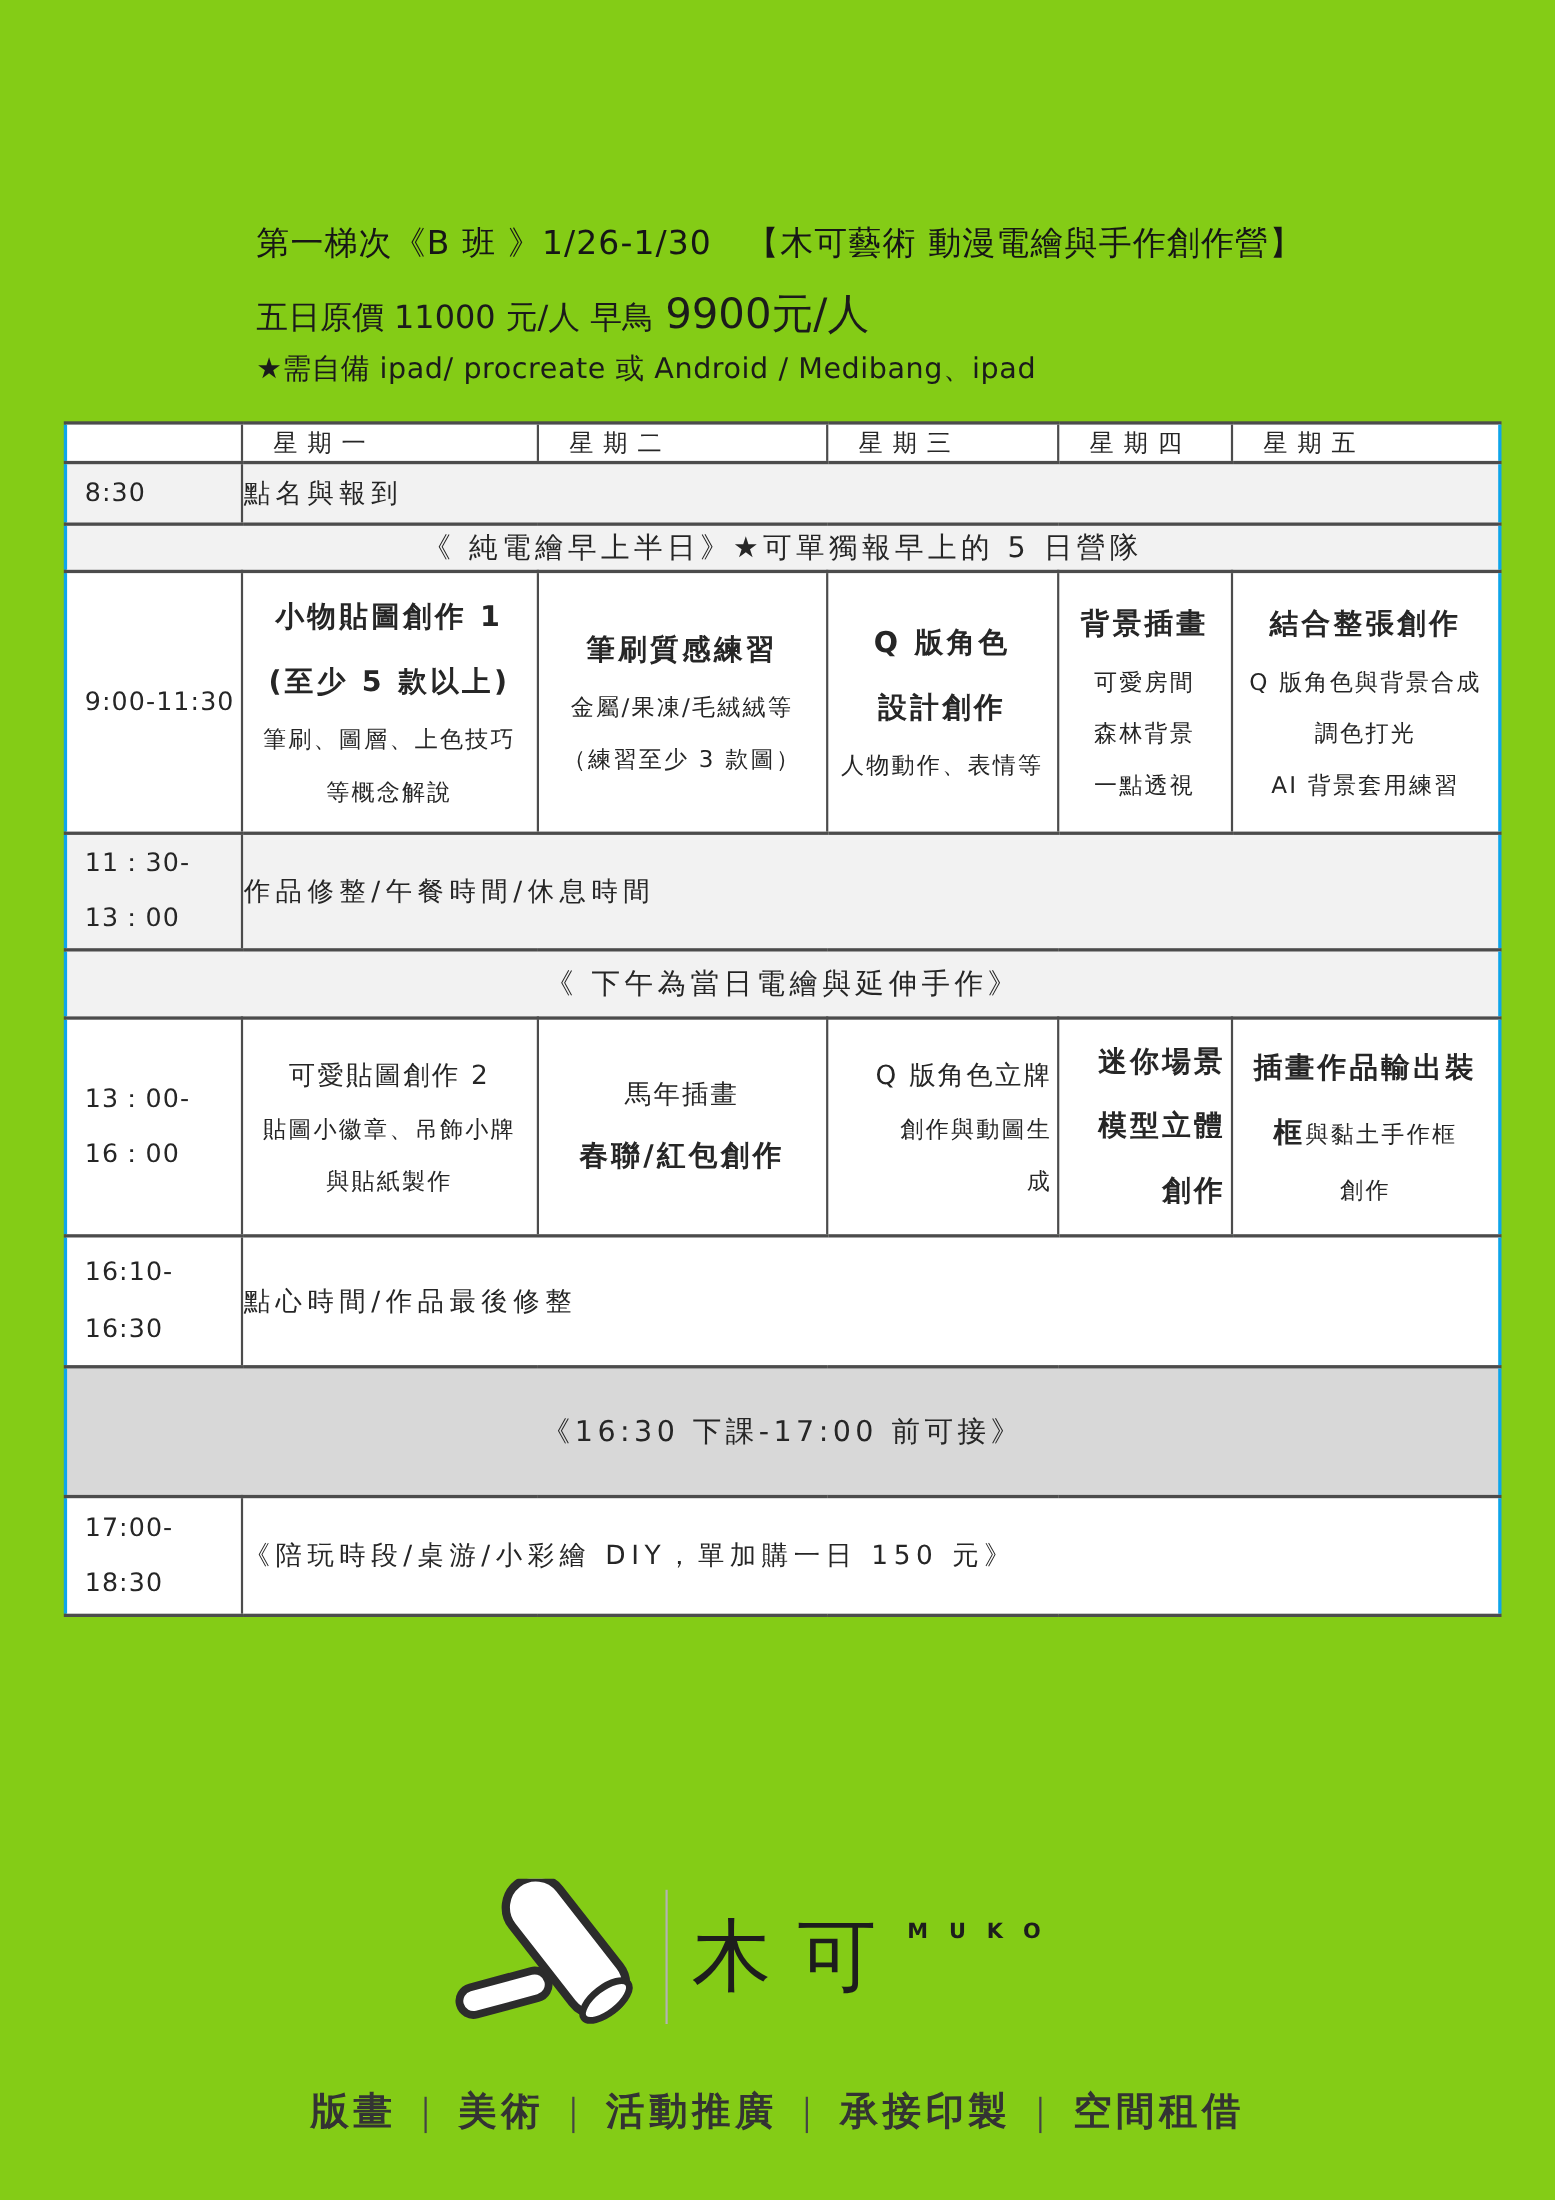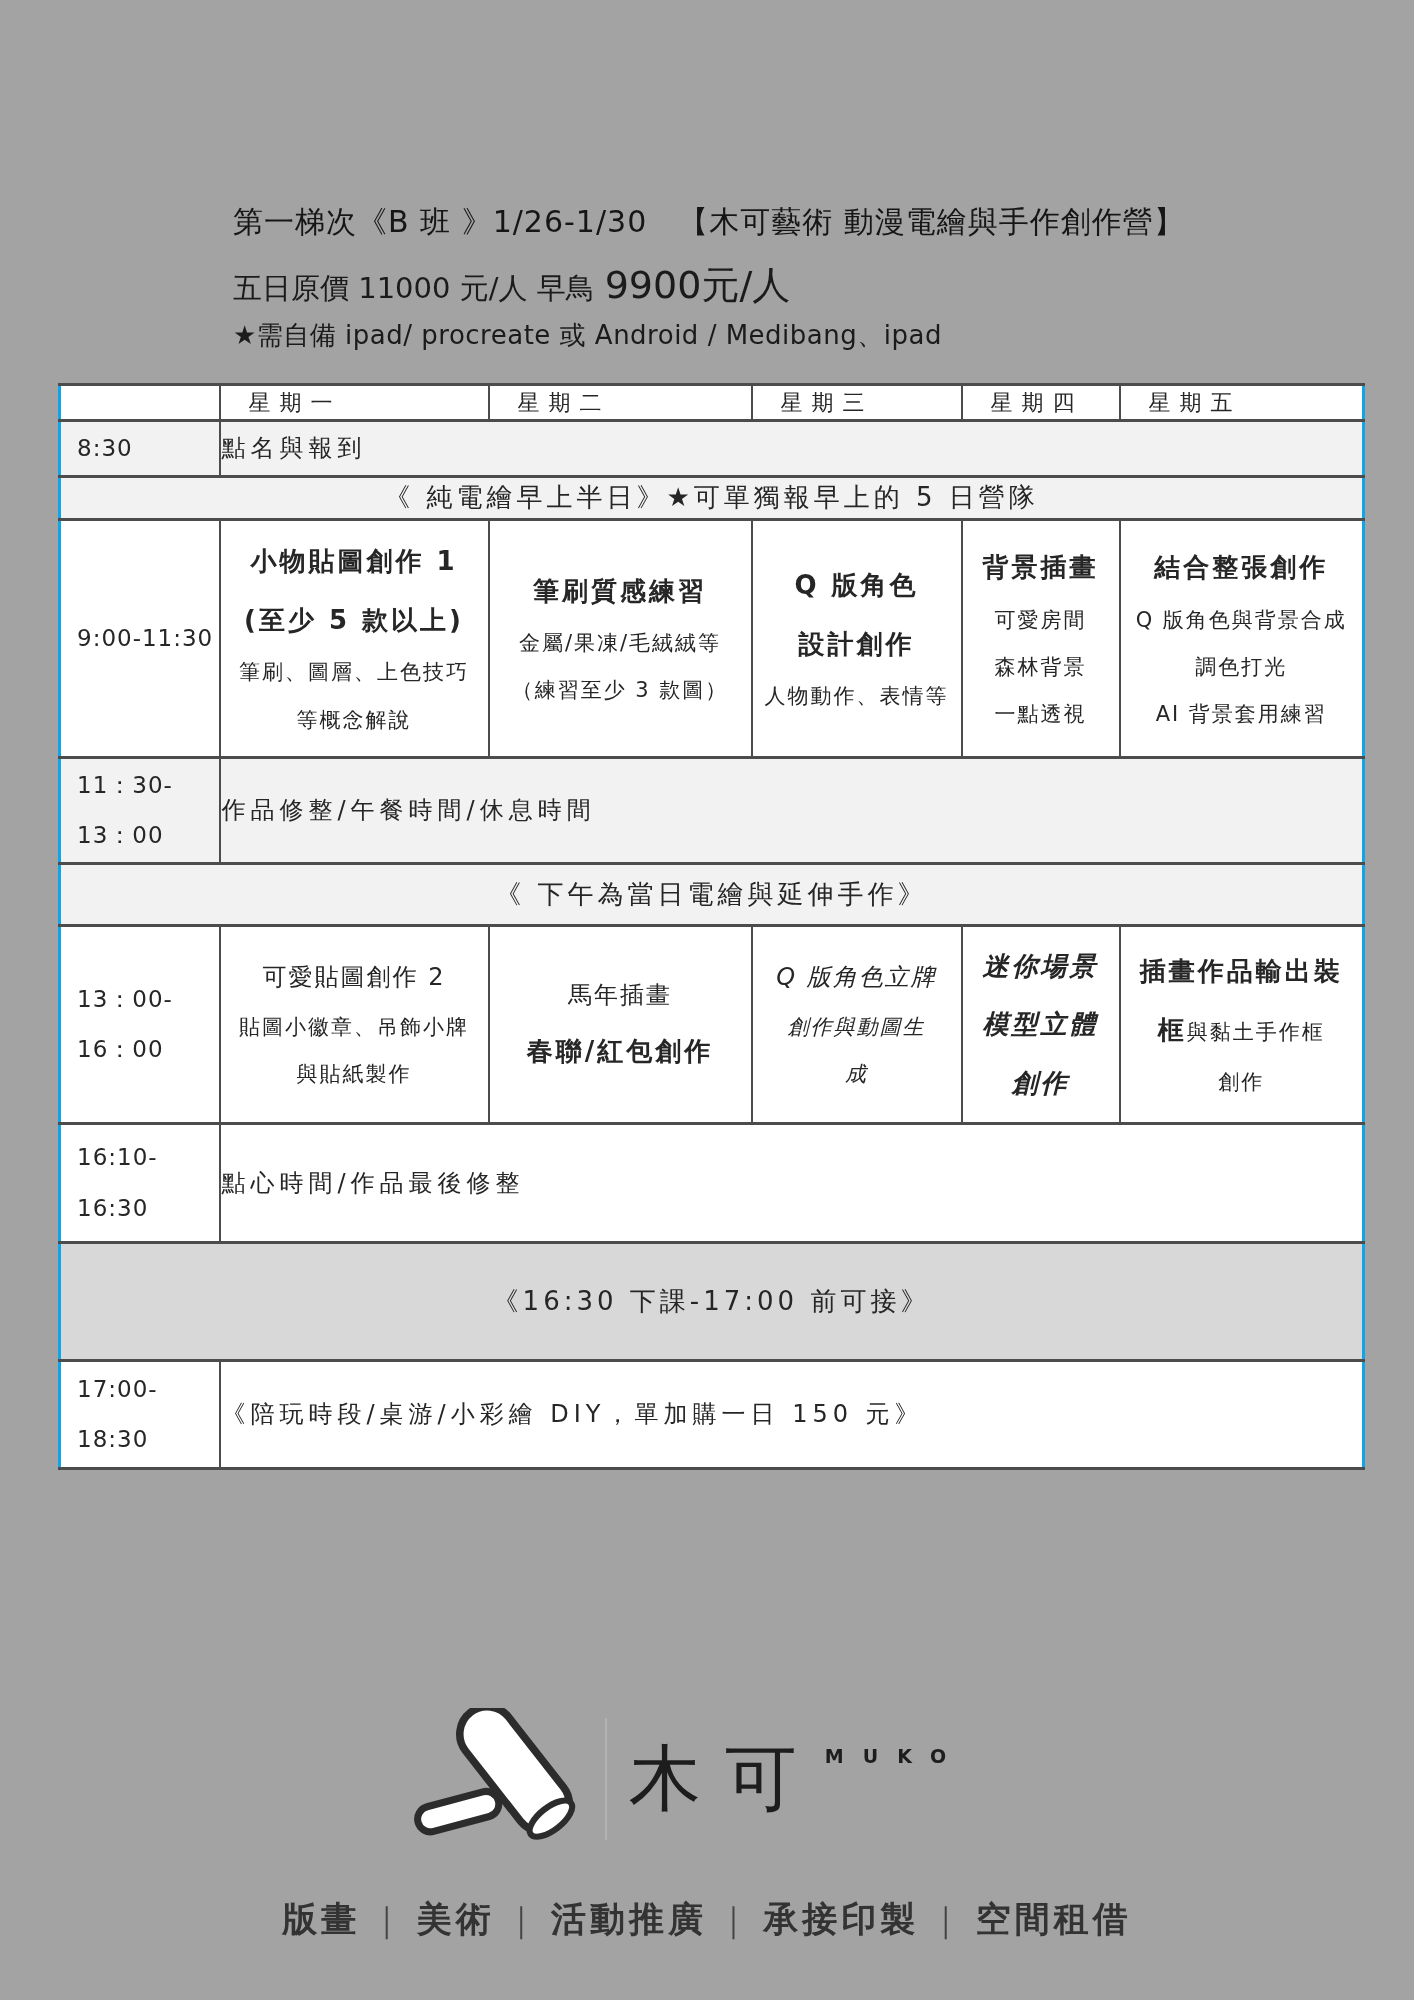--- a/index.html
+++ b/index.html
@@ -1,19 +1,19 @@
 <!DOCTYPE html>
 <html><head>
 <meta charset="utf-8">
 <style>
   html,body{margin:0;padding:0;background:#ffffff;}
   .page{
     position:relative;
     width:1414px;height:2000px;
-    background:#a3a3a3;
+    background:#84cc16;
     box-sizing:border-box;
     padding-top:203px;
     overflow:hidden;
     font-family:"DejaVu Sans","Liberation Sans",sans-serif;
     color:#222;
   }
   
   .title{
     margin:0 0 0 233px;
     font-size:30px;font-weight:500;color:#161616;
@@ -49,21 +49,21 @@
     background:#ffffff;
   }
   .time-cell{
     text-align:left;padding-left:16px;
     font-size:23px;letter-spacing:1px;white-space:nowrap;
   }
   .time-cell div{line-height:2.2;}
   .span-cell{text-align:left;font-size:24px;letter-spacing:5px;}
   .banner-cell{text-align:center;font-size:26px;letter-spacing:4px;}
   .day-cell{text-align:center;padding:6px 4px;}
-  .day-cell.align-left{text-align:center;font-style:italic;}
+  .day-cell.align-left{text-align:right;}
   .cell-line{line-height:2.25;font-size:21px;letter-spacing:2px;}
   .cell-line .b{font-weight:700;font-size:26px;letter-spacing:3px;}
   .cell-line:first-child span:not(.b){font-size:24px;}
   
   .row-checkin td{height:45px;}
   .row-am-note td{height:43px;}
   .row-am td{height:238px;}
   .row-lunch td{height:84px;}
   .row-pm-note td{height:62px;}
   .row-pm td{height:198px;}

